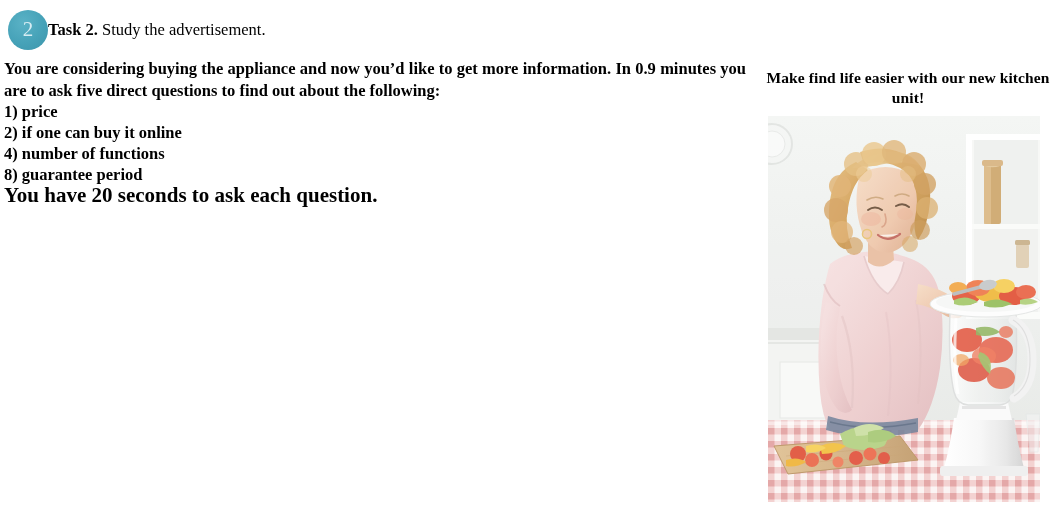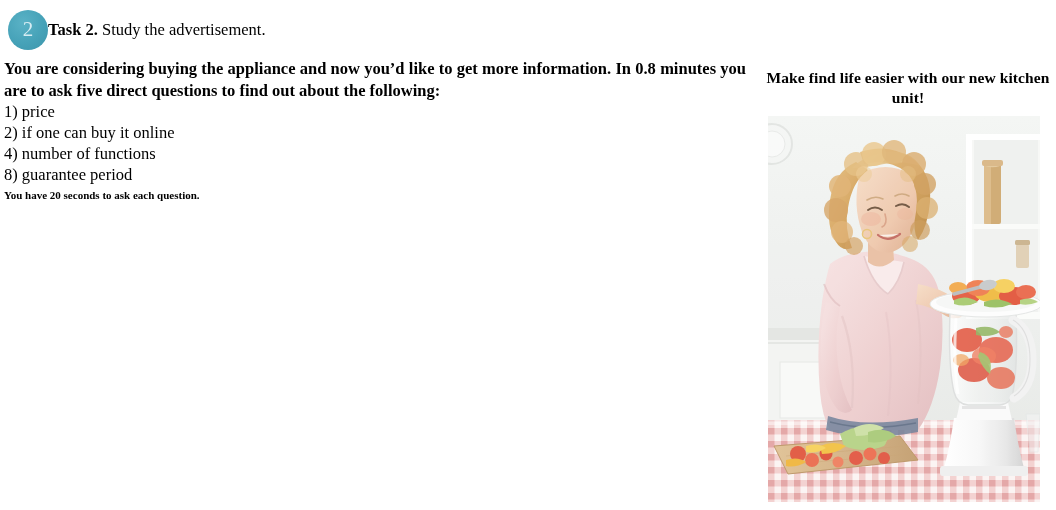--- a/index.html
+++ b/index.html
@@ -71,26 +71,26 @@
     text-justify: inter-word;
     margin: 0;
   }
   .points {
     list-style: none;
     margin: 0;
     padding: 0;
   }
   .points li {
     font-size: 16.5px;
-    font-weight: normal;
+    font-weight: bold;
     line-height: 21px;
     white-space: nowrap;
   }
   .closing {
-    font-size: 11px;
+    font-size: 21px;
     font-weight: bold;
     line-height: 21px;
     margin: 0;
     white-space: nowrap;
   }
 
   
   .advert {
     position: absolute;
     left: 766px;
@@ -126,21 +126,21 @@
 <div class="task-header">
   <div class="task-badge">
     <span class="task-badge-number">2</span>
   </div>
   <div class="task-title">
     <span class="task-label">Task 2.</span><span> </span><span class="task-desc">Study the advertisement.</span>
   </div>
 </div>
 
 <div class="instructions">
-  <p class="intro">You are considering buying the appliance and now you’d like to get more information. In 0.8 minutes you are to ask five direct questions to find out about the following:</p>
+  <p class="intro">You are considering buying the appliance and now you’d like to get more information. In 0.9 minutes you are to ask five direct questions to find out about the following:</p>
   <ul class="points">
     <li>1) price</li>
     <li>2) if one can buy it online</li>
     <li>4) number of functions</li>
     <li>8) guarantee period</li>
   </ul>
   <p class="closing">You have 20 seconds to ask each question.</p>
 </div>
 
 <div class="advert">

